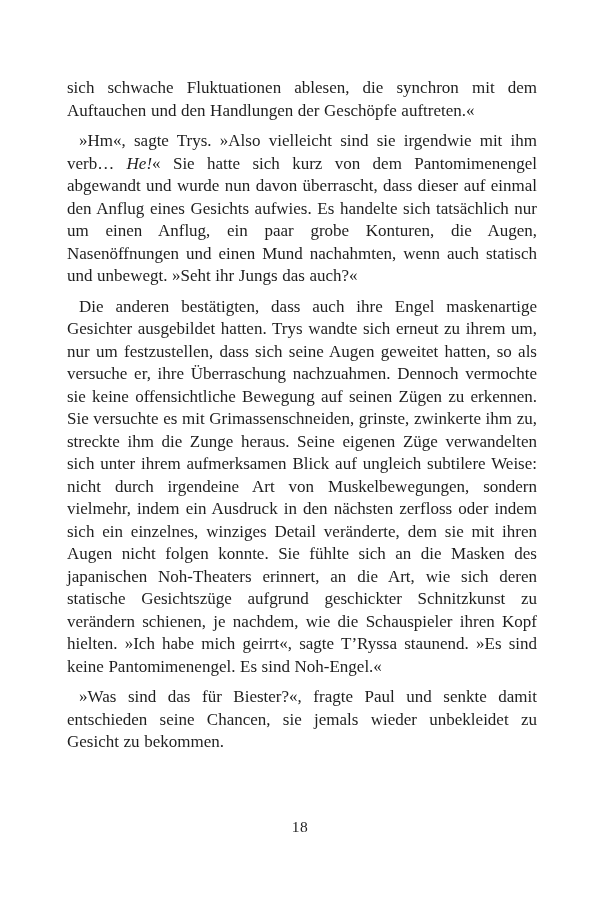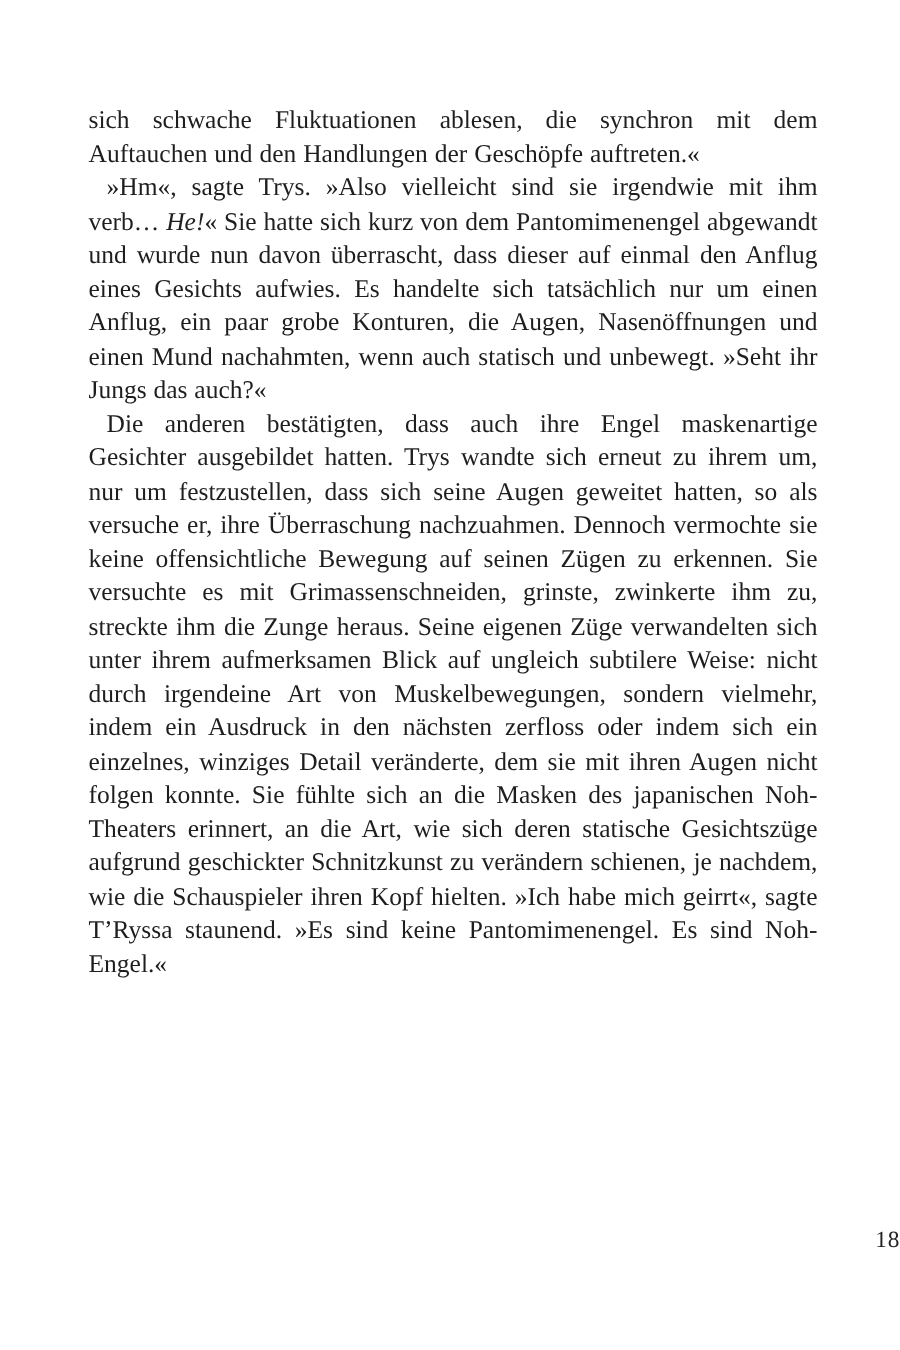--- a/index.html
+++ b/index.html
@@ -21,50 +21,51 @@
     position: relative;
   }
   .text-block {
     position: absolute;
     top: 69px;
     left: 59px;
     width: 486px;
     color: #1e1e1e;
   }
   .text-block p {
-    margin: 0;
+    margin: 8px;
     padding: 0;
     font-size: 17px;
     line-height: 22.5px;
     text-align: justify;
     hyphens: auto;
     -webkit-hyphens: auto;
     word-spacing: 0.02em;
   }
   .text-block p.indent {
     text-indent: 12px;
   }
   .text-block em {
     font-style: italic;
   }
   .folio {
     position: absolute;
     left: 0;
     width: 600px;
     top: 818px;
-    text-align: right;
+    text-align: center;
     font-size: 15.5px;
     color: #242424;
     letter-spacing: 0.5px;
     font-variant-numeric: oldstyle-nums;
   }
 </style>
 </head>
 <body>
 
 <div class="page">
   <div class="text-block">
       <p><span>sich schwache Fluktuationen ablesen, die synchron mit dem Auftauchen und den Handlungen der Geschöpfe auftreten.«</span></p>
       <p class="indent"><span>»Hm«, sagte Trys. »Also vielleicht sind sie irgendwie mit ihm verb… </span><em>He!</em><span>« Sie hatte sich kurz von dem Pantomimenengel abgewandt und wurde nun davon überrascht, dass dieser auf einmal den Anflug eines Gesichts aufwies. Es handelte sich tatsächlich nur um einen Anflug, ein paar grobe Konturen, die Augen, Nasenöffnungen und einen Mund nachahmten, wenn auch statisch und unbewegt. »Seht ihr Jungs das auch?«</span></p>
       <p class="indent"><span>Die anderen bestätigten, dass auch ihre Engel maskenartige Gesichter ausgebildet hatten. Trys wandte sich erneut zu ihrem um, nur um festzustellen, dass sich seine Augen geweitet hatten, so als versuche er, ihre Überraschung nachzuahmen. Dennoch vermochte sie keine offensichtliche Bewegung auf seinen Zügen zu erkennen. Sie versuchte es mit Grimassenschneiden, grinste, zwinkerte ihm zu, streckte ihm die Zunge heraus. Seine eigenen Züge verwandelten sich unter ihrem aufmerksamen Blick auf ungleich subtilere Weise: nicht durch irgendeine Art von Muskelbewegungen, sondern vielmehr, indem ein Ausdruck in den nächsten zerfloss oder indem sich ein einzelnes, winziges Detail veränderte, dem sie mit ihren Augen nicht folgen konnte. Sie fühlte sich an die Masken des japanischen Noh-Theaters erinnert, an die Art, wie sich deren statische Gesichtszüge aufgrund geschickter Schnitzkunst zu verändern schienen, je nachdem, wie die Schauspieler ihren Kopf hielten. »Ich habe mich geirrt«, sagte T’Ryssa staunend. »Es sind keine Pantomimenengel. Es sind Noh-Engel.«</span></p>
+      <p class="indent"><span>»Was sind das für Biester?«, fragte Paul und senkte damit entschieden seine Chancen, sie jemals wieder unbekleidet zu Gesicht zu bekommen.</span></p>
     </div>
   <div class="folio">18</div>
 </div>
 
 </body></html>

